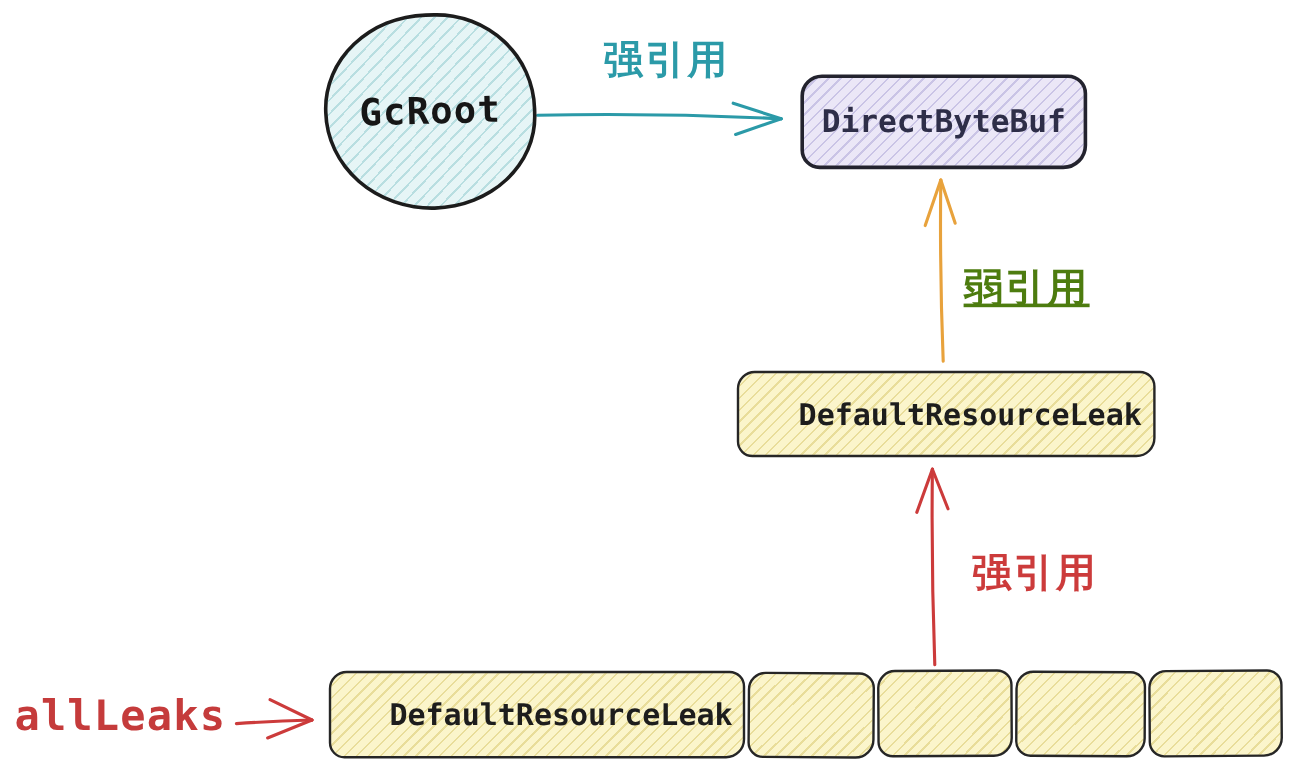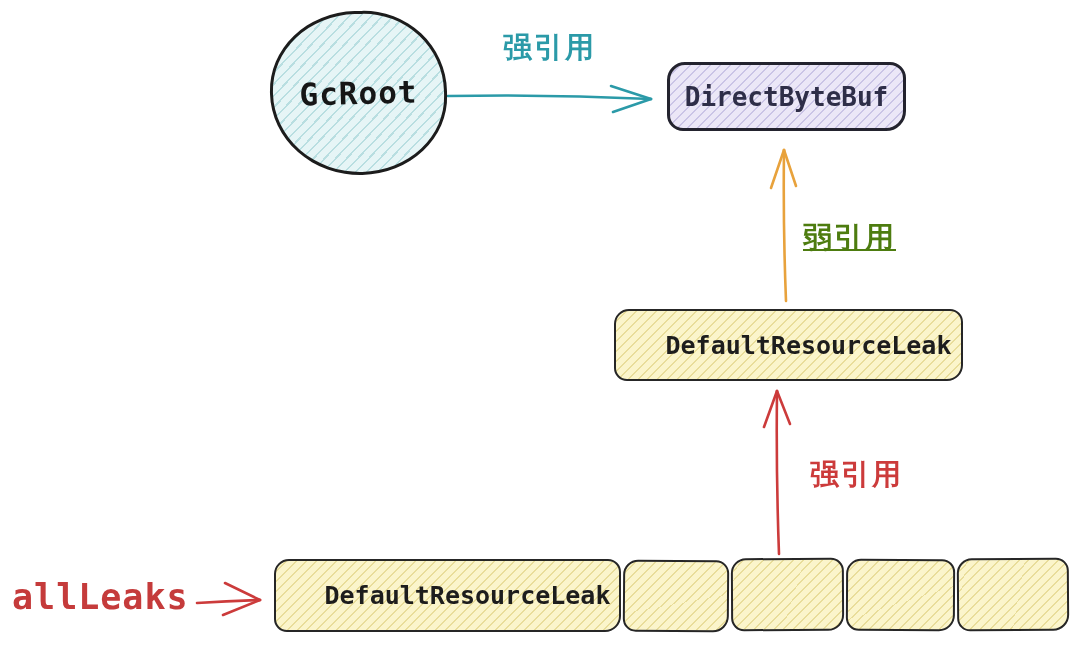--- a/index.html
+++ b/index.html
@@ -21,21 +21,21 @@
     left:270px;top:11px;width:177px;height:164px;
     border:3px solid #1c1c1c;
     border-radius:50% 48% 50% 52% / 49% 51% 48% 52%;
     background-color:#e6f5f6;
     background-image:repeating-linear-gradient(135deg, rgba(110,185,190,0.38) 0 1.6px, transparent 1.6px 8px);
     font-size:31px;font-weight:bold;letter-spacing:1px;color:#161616;
     transform:rotate(-1.5deg);
   }
   
   .lavender{
-    left:667px;top:62px;width:239px;height:69px;
+    left:667px;top:62px;width:239px;height:79px;
     border:3px solid #23232e;
     border-radius:18px 16px 20px 16px;
     background-color:#ebe7f7;
     background-image:repeating-linear-gradient(135deg, rgba(125,115,190,0.30) 0 1.4px, transparent 1.4px 7px);
     font-size:26px;font-weight:bold;color:#2e2e48;
   }
   .yellow{
     border:2.5px solid #262626;
     border-radius:15px 13px 16px 13px;
     background-color:#fbf5cb;
@@ -45,21 +45,21 @@
   .leak-mid{left:614px;top:309px;width:349px;height:72px;}
   .leak-bottom{left:274px;top:559px;width:347px;height:73px;}
   .cell2{left:623px;top:560px;width:106px;height:72px;transform:rotate(.4deg);}
   .cell3{left:731px;top:558px;width:113px;height:73px;transform:rotate(-.3deg);}
   .cell4{left:846px;top:559px;width:109px;height:72px;transform:rotate(.3deg);}
   .cell5{left:957px;top:558px;width:112px;height:73px;transform:rotate(-.4deg);}
   
   .edge-label{
     position:absolute;
     font-family:"DejaVu Sans","Liberation Sans",sans-serif;
-    font-size:29px;font-weight:bold;letter-spacing:2px;
+    font-size:33px;font-weight:bold;letter-spacing:2px;
     white-space:nowrap;
   }
   .lbl-teal{left:503px;top:28px;color:#2b9aa8;}
   .lbl-orange{left:803px;top:218px;color:#4d7c0f;text-decoration:underline;}
   .lbl-red{left:810px;top:455px;color:#cc3b3b;}
   
   .all-leaks{
     position:absolute;left:12px;top:577px;
     font-size:35px;font-weight:bold;letter-spacing:1px;color:#c53b3b;
   }

